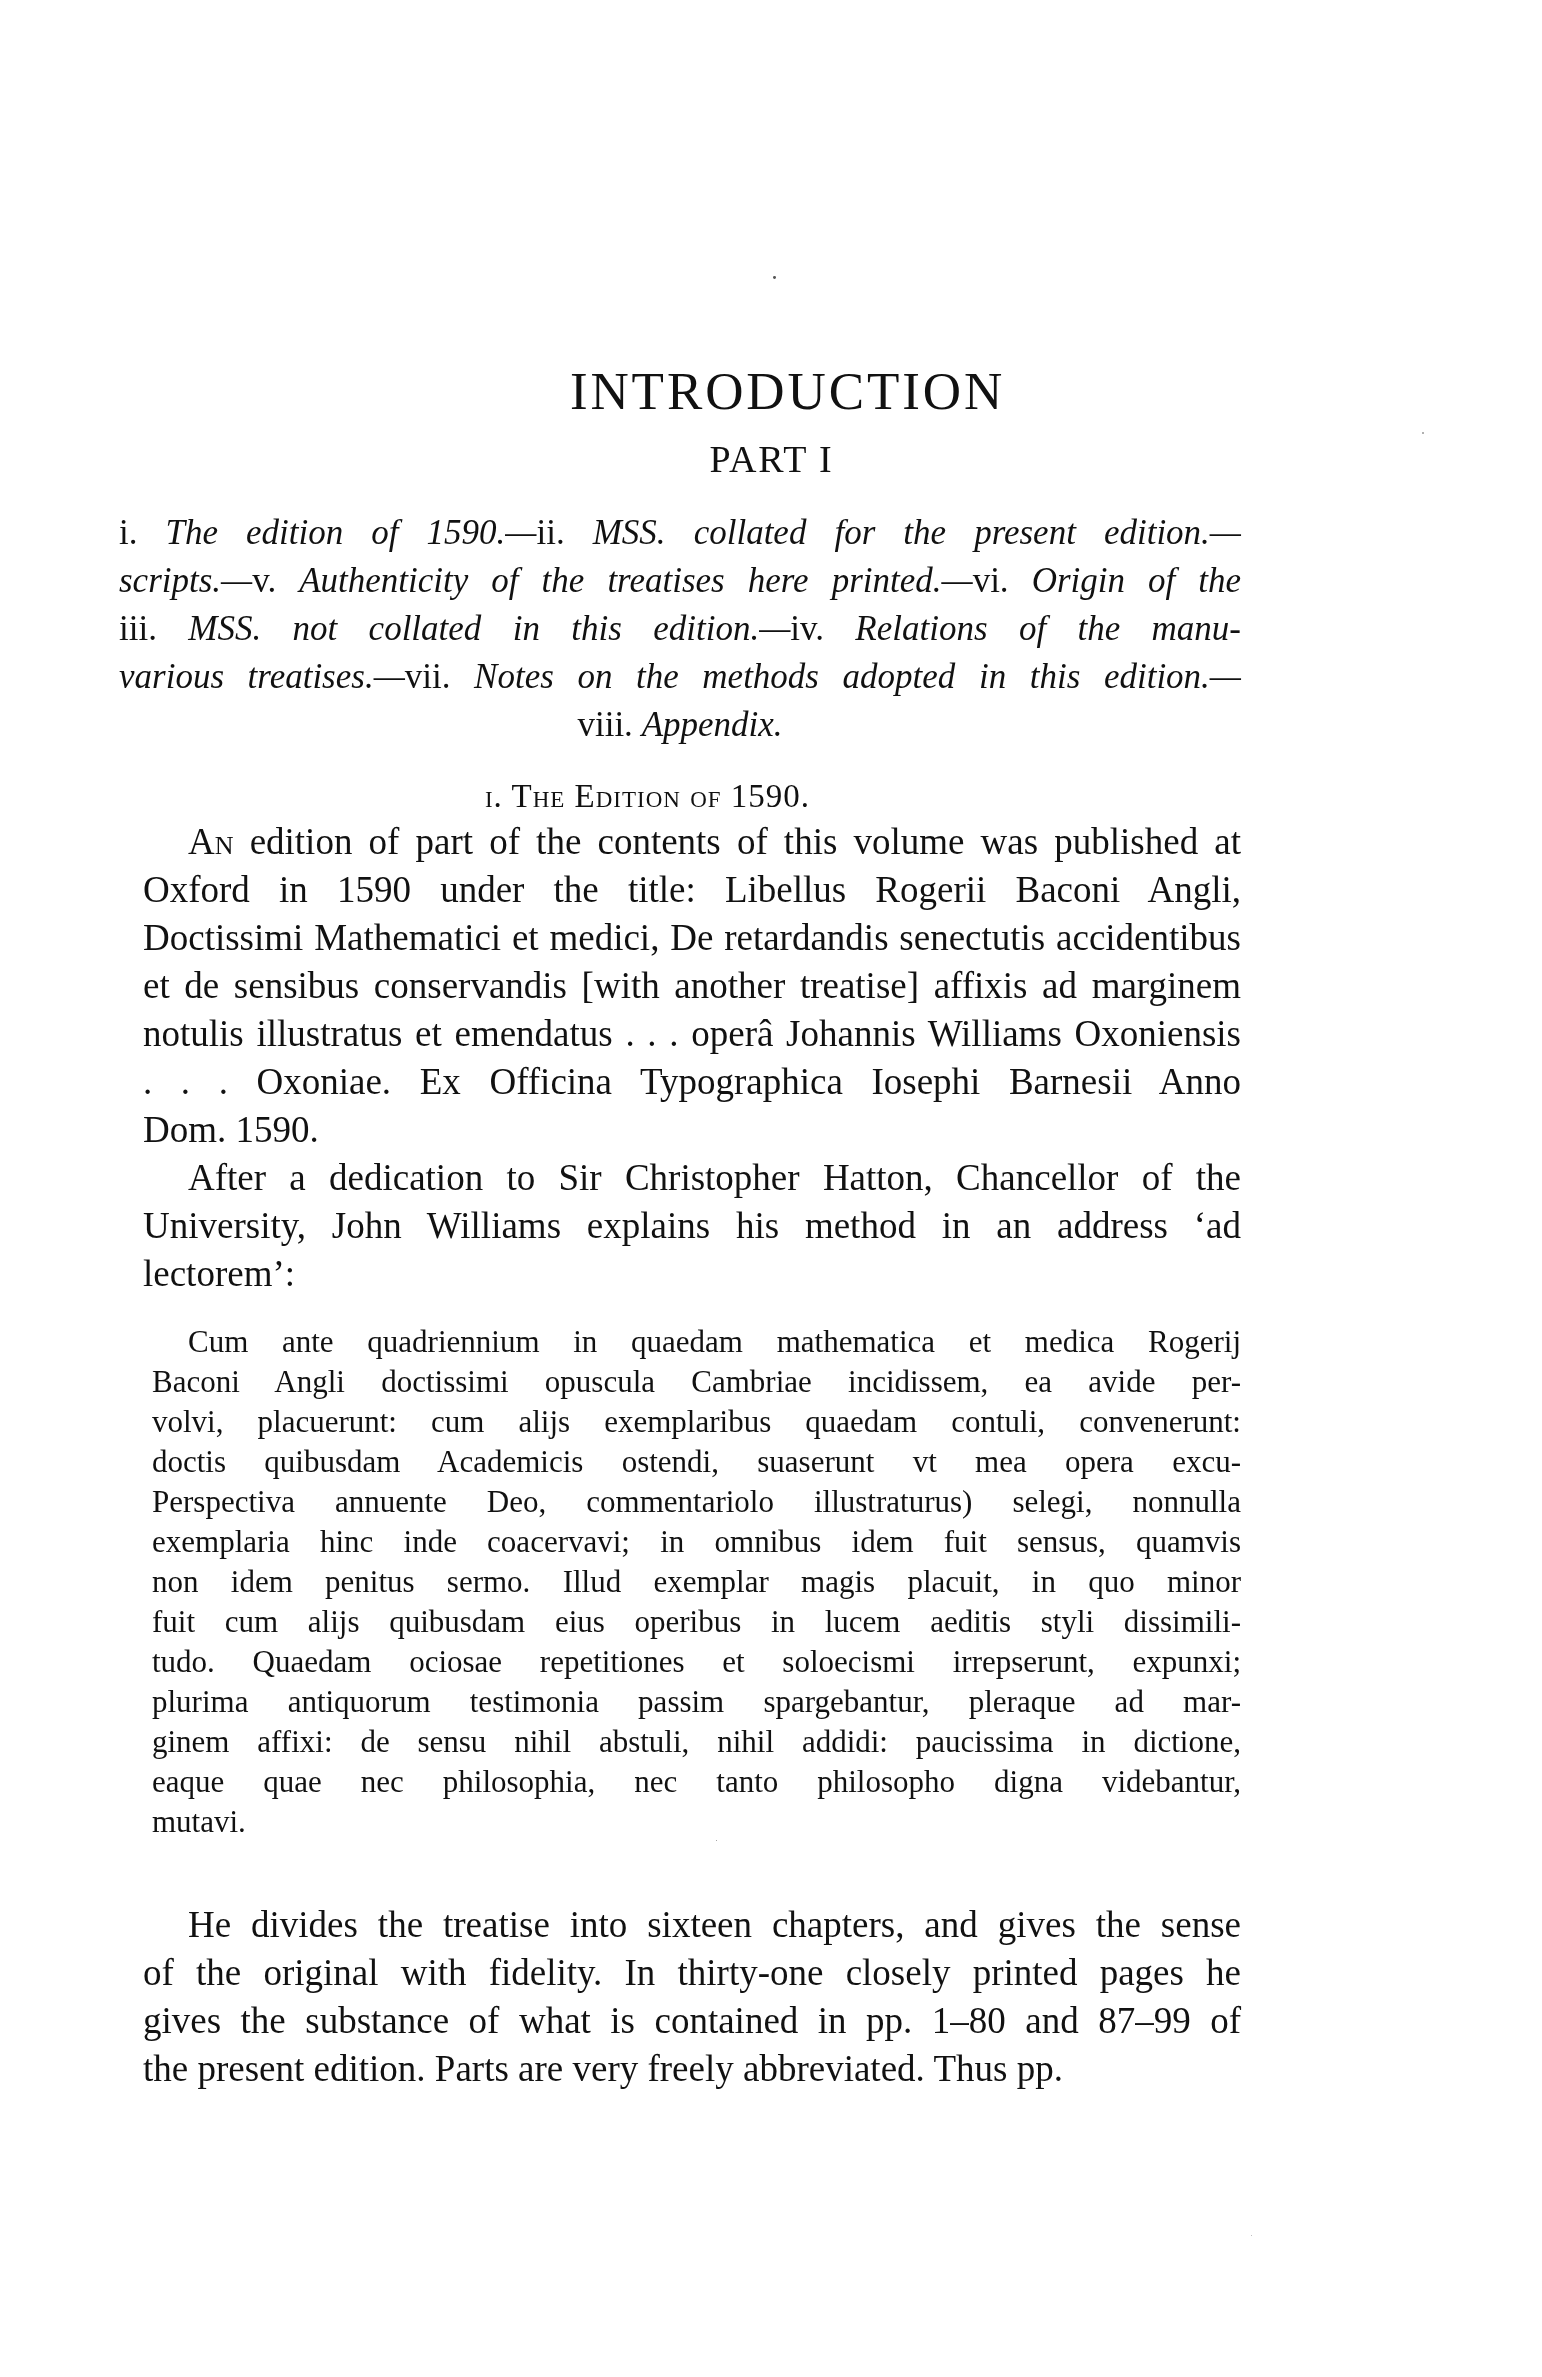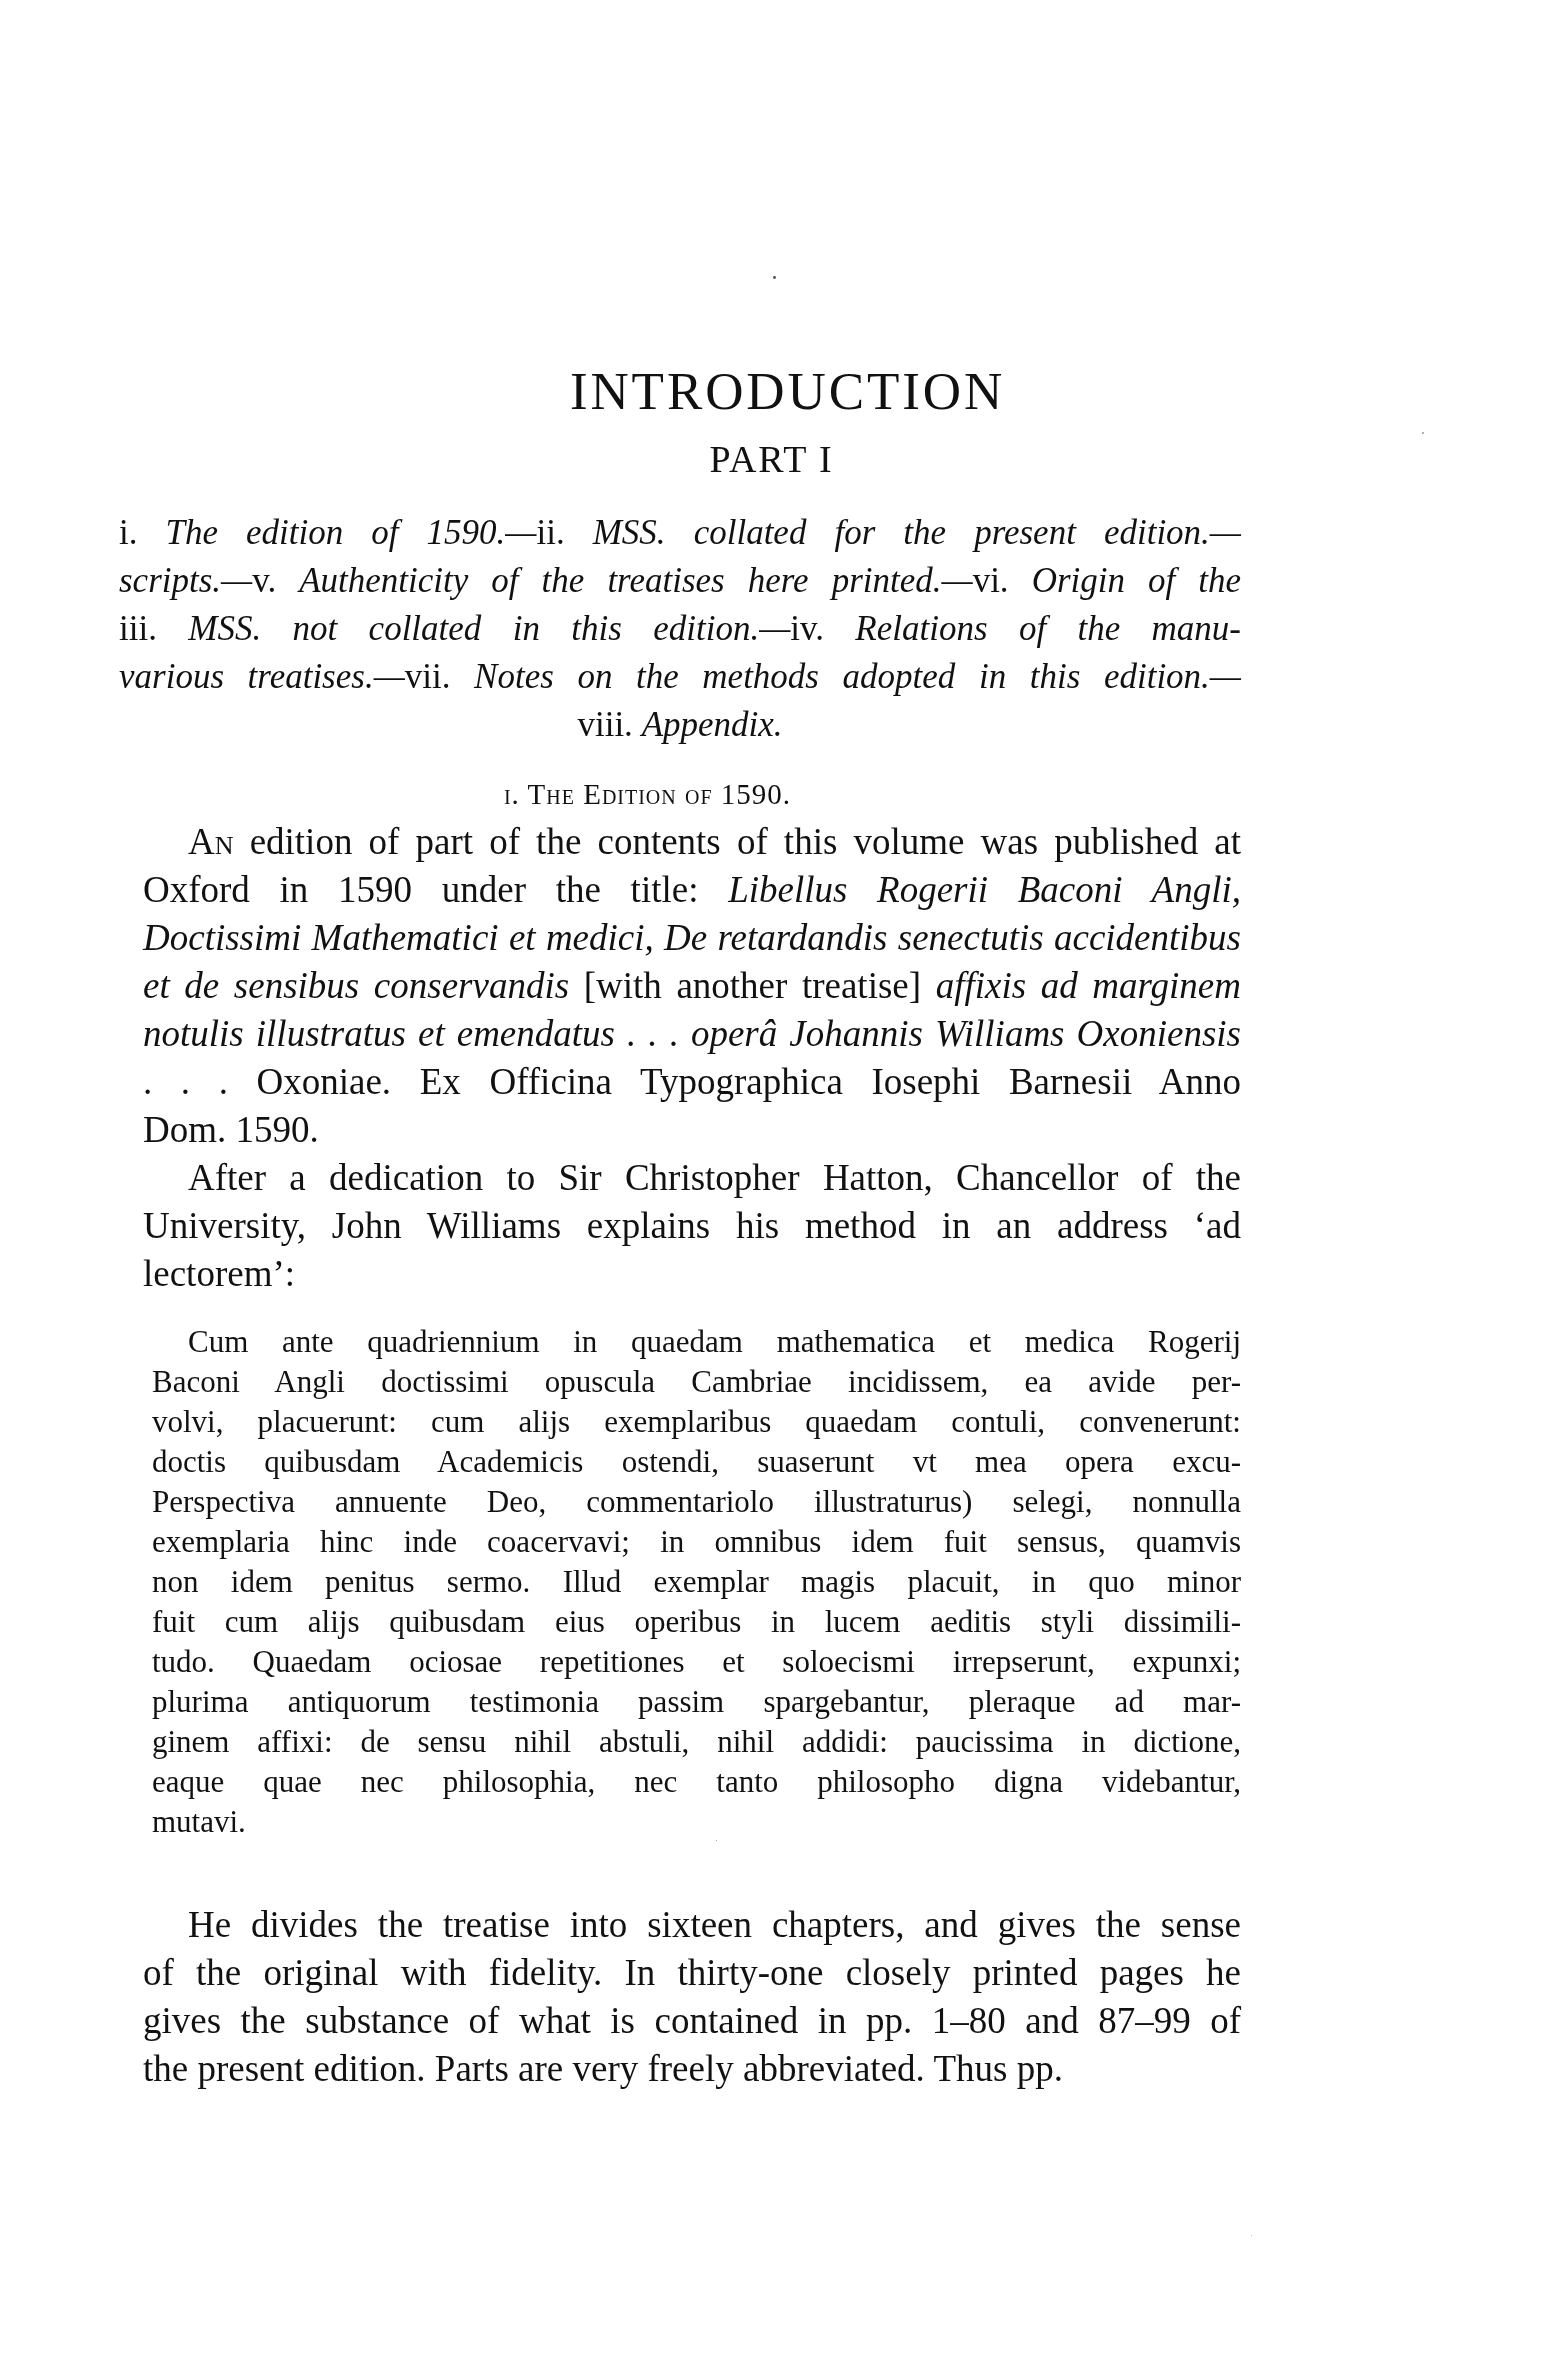--- a/index.html
+++ b/index.html
@@ -20,29 +20,29 @@
   }
   .contents {
     position: absolute; left: 119px; width: 1122px; top: 509px;
     font-size: 35px; line-height: 48px; font-style: italic; text-align: justify;
   }
   .contents .num { font-style: normal; }
   .contents .line { display: block; text-align: justify; text-align-last: justify; white-space: nowrap; }
   .contents .line.last { text-align: center; text-align-last: center; }
   .section-head {
     position: absolute; left: 0; width: 1295px; top: 780px; text-align: center;
-    font-size: 29px; line-height: 1; font-variant: small-caps; letter-spacing: 1px;
+    font-size: 33px; line-height: 1; font-variant: small-caps; letter-spacing: 1px;
   }
   .body-text {
     position: absolute; left: 119px; width: 1122px; font-size: 37px; line-height: 48px;
   }
   .body-text .ln { display: block; white-space: nowrap; text-align: justify; text-align-last: justify; margin-left: 24px; }
   .body-text .ln.end { text-align-last: left; }
   .body-text .ln.indent { padding-left: 45px; }
-  .it { font-style: italic; }
+  .it { }
   .sc { font-variant: small-caps; }
   .quote {
     position: absolute; left: 152px; width: 1089px; top: 1322px;
     font-size: 31px; line-height: 40px;
   }
   .quote .ln { display: block; white-space: nowrap; text-align: justify; text-align-last: justify; }
   .quote .ln.end { text-align-last: left; }
   .quote .ln.indent { padding-left: 36px; }
   .watermark {
     position: absolute; left: 915px; top: 2366px; color: #a9a9a9;

